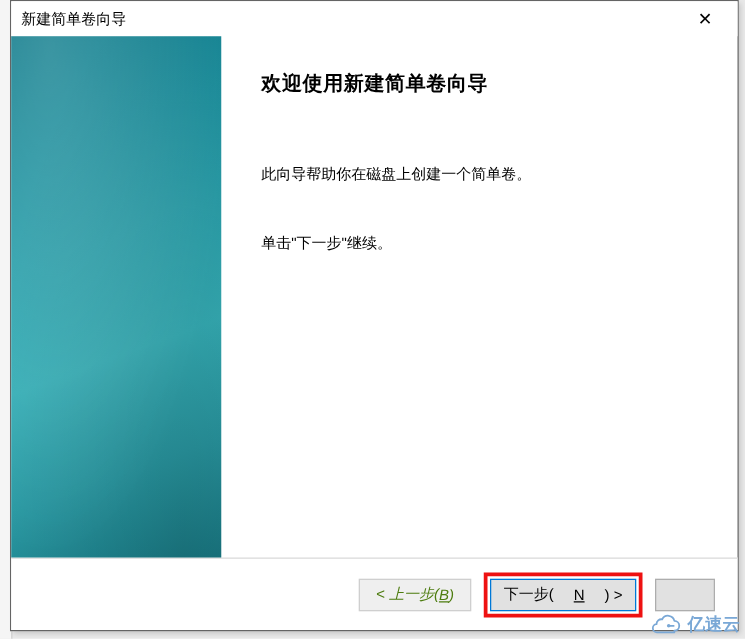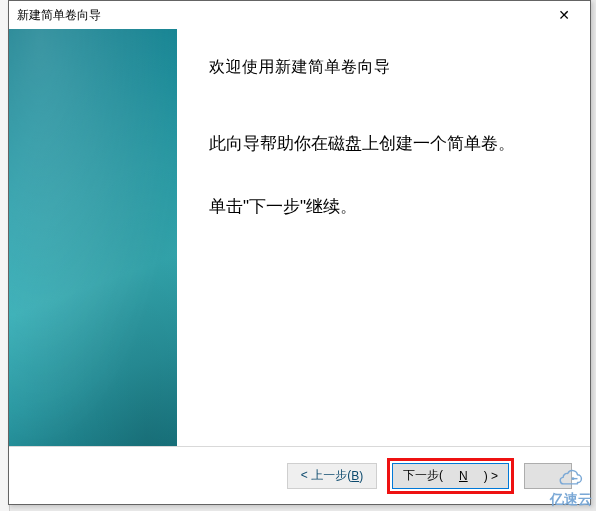--- a/index.html
+++ b/index.html
@@ -73,26 +73,26 @@
     background: radial-gradient(ellipse at 30% 20%, rgba(255,255,255,0.18), transparent 55%),
                 radial-gradient(ellipse at 70% 80%, rgba(0,0,0,0.15), transparent 60%);
   }
   .content {
     flex: 1;
     padding: 28px 30px 10px 32px;
     color: #000;
   }
   .heading {
     font-size: 16px;
-    font-weight: normal;
+    font-weight: bold;
     margin-bottom: 52px;
     letter-spacing: 0.5px;
   }
   .para {
-    font-size: 17px;
+    font-size: 12px;
     line-height: 1.6;
     margin-bottom: 24px;
     margin-top: 36px;
   }
   .footer {
     height: 58px;
     border-top: 1px solid #d9d9d9;
     display: flex;
     align-items: center;
     justify-content: flex-end;
@@ -107,24 +107,25 @@
     background: #e1e1e1;
     font-family: inherit;
     font-size: 12px;
     cursor: pointer;
     padding: 0 10px;
     display: inline-flex;
     align-items: center;
     justify-content: center;
   }
   .btn:disabled {
-    color: #0c4a6e;
+    color: #4d7c0f;
     border-color: #cfcfcf;
     background: #efefef;
     cursor: default;
+    font-style: italic;
   }
   .btn-highlight-wrap {
     border: 3px solid #e11;
     padding: 2px;
     display: inline-flex;
   }
   .btn-next {
     border: 1px solid #0078d7;
     background: #e1e1e1;
     gap: 16px;
@@ -136,21 +137,20 @@
     position: absolute;
     right: 4px;
     bottom: 2px;
     display: flex;
     align-items: center;
     gap: 4px;
     color: #7aa8d6;
     font-size: 14px;
     font-weight: bold;
     pointer-events: none;
-    flex-direction: column;
   }
   .watermark svg { width: 26px; height: 18px; }
   u.acc { text-decoration: underline; }
 </style>
 </head>
 <body>
 
 <div class="bg-column"></div>
 
 <div class="dialog">

